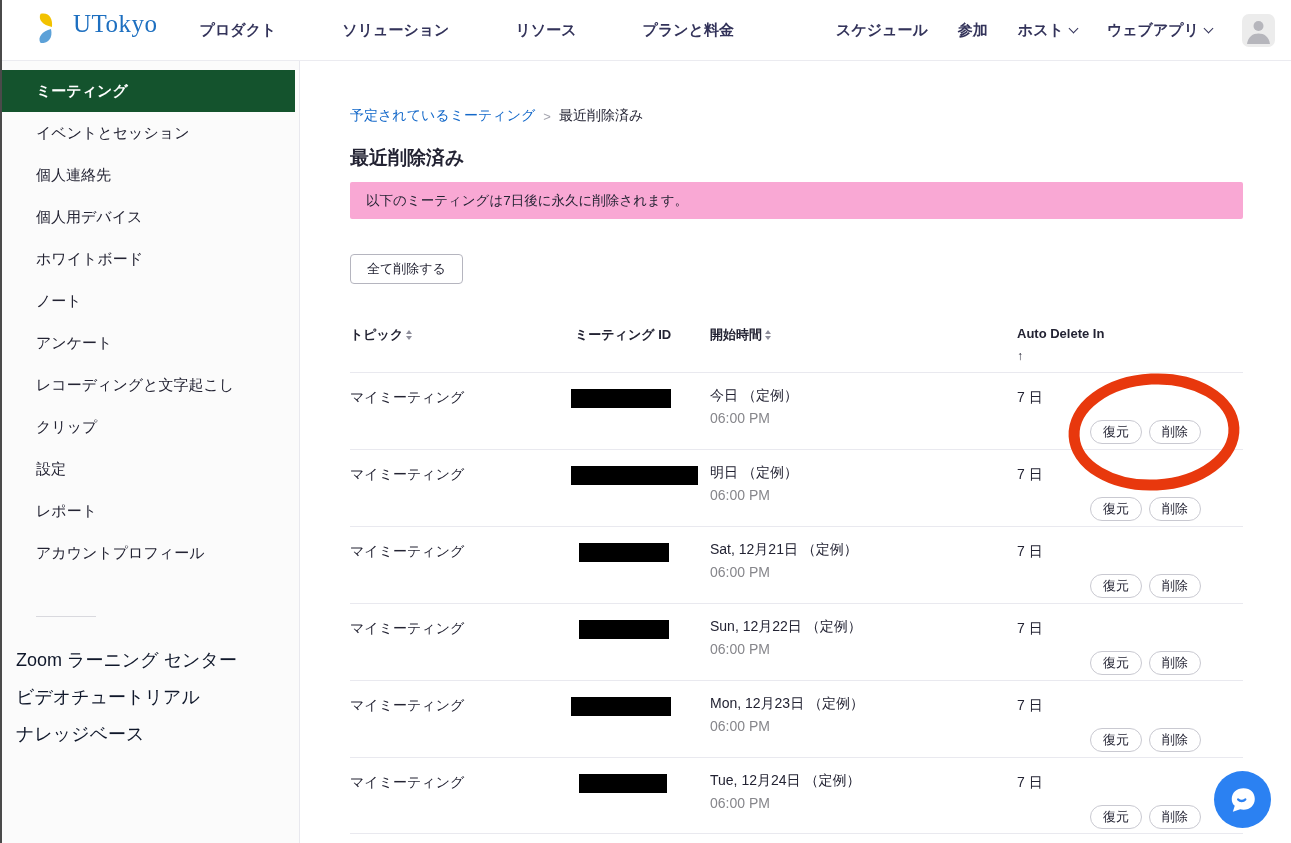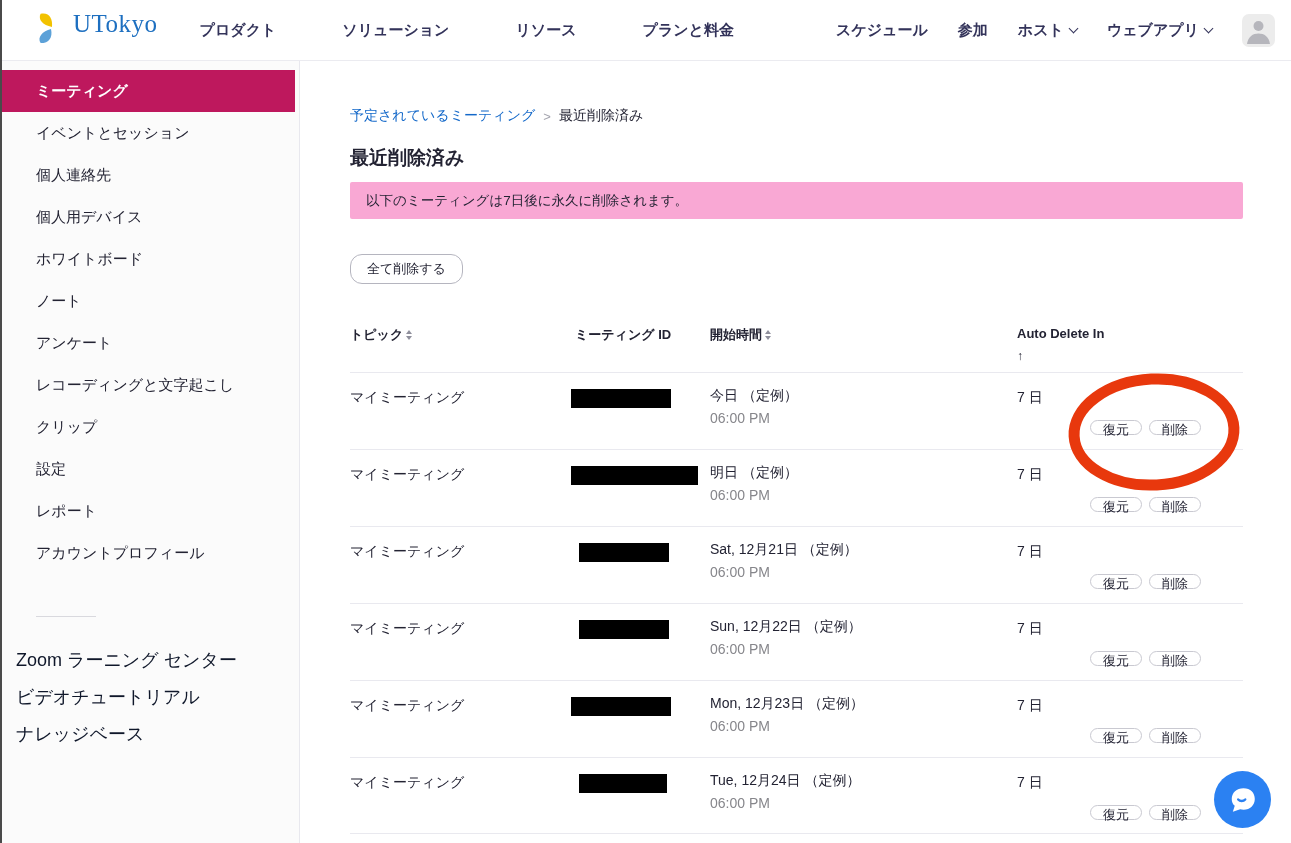--- a/index.html
+++ b/index.html
@@ -21,37 +21,37 @@
   .chev { width:7px; height:7px; border-right:1.6px solid #33335a; border-bottom:1.6px solid #33335a;
           transform:rotate(45deg); margin-top:-4px; }
   .avatar { width:33px; height:33px; border-radius:7px; background:#ececec; display:flex;
             align-items:center; justify-content:center; cursor:pointer; overflow:hidden; }
 
   
   .sidebar { position:absolute; left:0; top:61px; width:300px; bottom:0; background:#fbfbfb;
              border-right:1px solid #e8e8ee; padding-top:9px; z-index:10; }
   .side-item { height:42px; display:flex; align-items:center; padding-left:36px; font-size:15px;
                color:#232333; cursor:pointer; }
-  .side-item.active { background:#be185d; color:#fff; width:295px; font-weight:600; }
+  .side-item.active { background:#14532d; color:#fff; width:295px; font-weight:600; }
   .side-divider { width:60px; border-top:1px solid #d9d9de; margin:42px 0 24px 36px; }
   .side-link { height:37px; display:flex; align-items:center; padding-left:16px; font-size:18px;
                color:#0f172a; cursor:pointer; }
 
   
   .main { position:absolute; left:301px; top:61px; right:0; bottom:0; background:#fff; }
   .content { position:absolute; left:49px; top:0; width:893px; }
   .breadcrumb { position:absolute; top:46px; left:0; font-size:14px; display:flex; gap:8px; align-items:center; }
   .breadcrumb .bc-link { color:#1368c9; cursor:pointer; }
   .breadcrumb .bc-sep { color:#a4a4ae; font-size:13px; }
   .breadcrumb .bc-current { color:#232333; }
   .page-title { position:absolute; top:84px; left:0; font-size:19px; font-weight:700; color:#232333; }
   .notice { position:absolute; top:121px; left:0; width:893px; height:37px; background:#f9a8d4;
             border-radius:2px; display:flex; align-items:center; padding-left:16px; font-size:13.5px; color:#232333; }
   .delete-all-btn { position:absolute; top:193px; left:0; height:30px; padding:0 16px; background:#fff;
-            border:1px solid #b5b5bf; border-radius:12px; font-size:13px; color:#232333;
+            border:1px solid #b5b5bf; border-radius:4px; font-size:13px; color:#232333;
             font-family:"Liberation Sans", sans-serif; cursor:pointer; }
 
   
   .thead { position:absolute; top:249px; left:0; width:893px; height:62px; font-size:13px; font-weight:700; }
   .th { position:absolute; top:8px; display:flex; align-items:center; gap:3px; cursor:pointer;margin-top:8px; }
   .th.noclick { cursor:default; }
   .sort-icon { display:inline-flex; flex-direction:column; gap:2px; }
   .sort-icon .tri-up { width:0; height:0; border-left:3.5px solid transparent; border-right:3.5px solid transparent;
                        border-bottom:4px solid #8f8f9c; }
   .sort-icon .tri-down { width:0; height:0; border-left:3.5px solid transparent; border-right:3.5px solid transparent;
@@ -60,21 +60,21 @@
 
   .rows { position:absolute; top:311px; left:0; width:893px; }
   .trow { position:relative; width:893px; height:77px; border-top:1px solid #e9e9ef; }
   .rows .trow:last-child { border-bottom:1px solid #e9e9ef; }
   .cell-topic { position:absolute; left:0; top:16px; font-size:14px; color:#232333; }
   .id-mask { position:absolute; top:16px; height:19px; background:#000; }
   .cell-date { position:absolute; left:360px; top:14px; font-size:14px; color:#232333; }
   .cell-time { position:absolute; left:360px; top:37px; font-size:14px; color:#86868b; }
   .cell-auto { position:absolute; left:667px; top:16px; font-size:14px; color:#232333; }
   .row-actions { position:absolute; right:42px; top:47px; display:flex; gap:7px; }
-  .row-btn { height:15px; padding:0 12px; background:#fff; border:1px solid #c9c9d1; border-radius:12px;
+  .row-btn { height:24px; padding:0 12px; background:#fff; border:1px solid #c9c9d1; border-radius:12px;
              font-size:13px; color:#232333; font-family:"Liberation Sans", sans-serif; cursor:pointer; }
 
   
   .annotation { position:absolute; left:1066px; top:370px; width:176px; height:124px; z-index:40; pointer-events:none; }
   .chat-fab { position:absolute; left:1214px; top:771px; width:57px; height:57px; border-radius:50%;
               background:#2b81f2; display:flex; align-items:center; justify-content:center; cursor:pointer; z-index:45; }
 </style>
 </head>
 <body>
 

